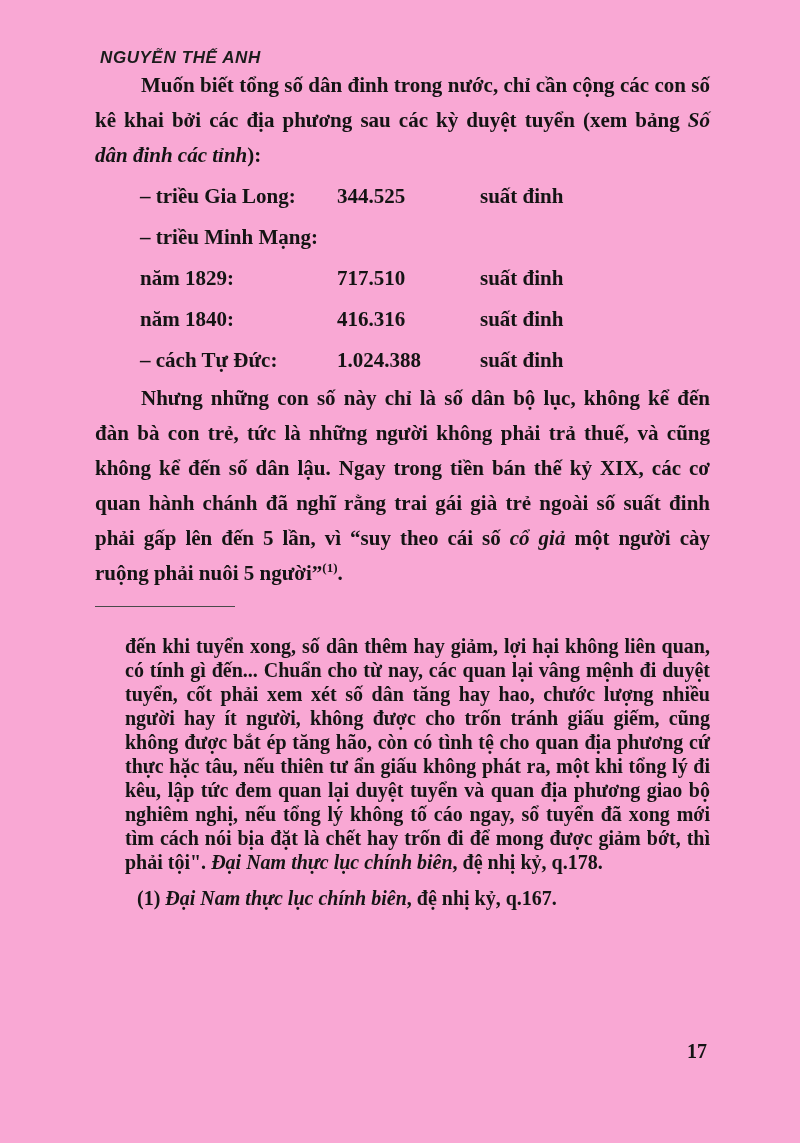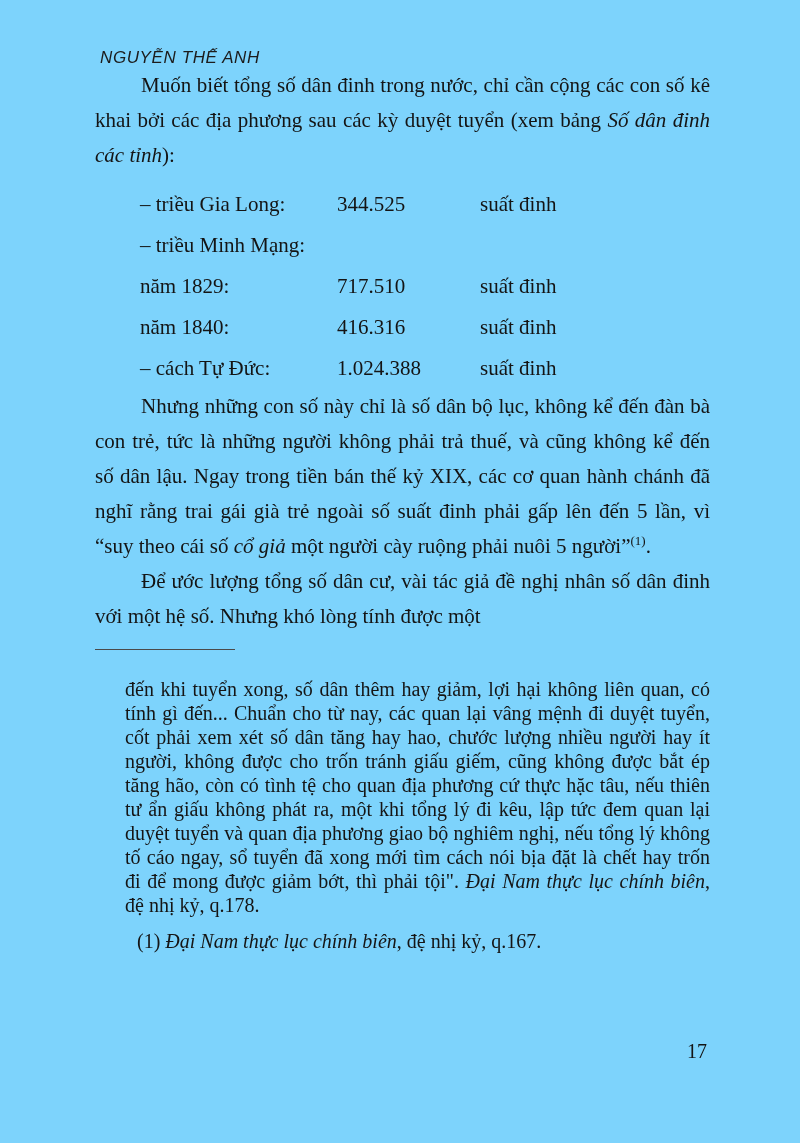--- a/index.html
+++ b/index.html
@@ -5,26 +5,27 @@
   html, body {
     margin: 0;
     padding: 0;
     background: #ffffff;
   }
   .page {
     position: relative;
     width: 800px;
     height: 1143px;
     margin: 0 auto;
-    background: #7dd3fc;
+    background: #f9a8d4;
     color: #141414;
     font-family: "Liberation Serif", "DejaVu Serif", serif;
     box-sizing: border-box;
     padding: 48px 90px 0 95px;
     overflow: hidden;
+    font-weight: bold;
   }
   .running-header {
     font-family: "Liberation Sans", "DejaVu Sans", sans-serif;
     font-style: italic;
     font-size: 17px;
     letter-spacing: 0.6px;
     color: #1c1c1c;
     margin-left: 5px;
   }
   .body-text {
@@ -34,21 +35,21 @@
     margin: 0;
     text-align: justify;
     line-height: 35px;
     text-indent: 46px;
   }
   .para-1 { margin-top: 42px; }
   .para-2 { margin-top: 3px; line-height: 34px; }
   .para-3 { margin-top: 7px; }
   .census {
     margin-left: 45px;
-    margin-top: 11px;
+    margin-top: 3px;
     font-size: 21px;
   }
   .census-row {
     display: grid;
     grid-template-columns: 197px 143px 1fr;
     line-height: 41px;
   }
   sup.fn-ref {
     font-size: 13px;
     line-height: 0;
@@ -122,21 +123,20 @@
       </div>
       <div class="census-row">
         <span>– cách Tự Đức:</span>
         <span>1.024.388</span>
         <span>suất đinh</span>
       </div>
     </div>
 
     <p class="para para-2"><span>Nhưng những con số này chỉ là số dân bộ lục, không kể đến đàn bà con trẻ, tức là những người không phải trả thuế, và cũng không kể đến số dân lậu. Ngay trong tiền bán thế kỷ XIX, các cơ quan hành chánh đã nghĩ rằng trai gái già trẻ ngoài số suất đinh phải gấp lên đến 5 lần, vì “suy theo cái số </span><i>cổ giả</i><span> một người cày ruộng phải nuôi 5 người”</span><sup class="fn-ref">(1)</sup><span>.</span></p>
 
-    <p class="para para-3"><span>Để ước lượng tổng số dân cư, vài tác giả đề nghị nhân số dân đinh với một hệ số. Nhưng khó lòng tính được một</span></p>
 
   </main>
 
   <hr class="fn-rule">
 
   <section class="footnotes">
     <p class="fn-quote"><span>đến khi tuyển xong, số dân thêm hay giảm, lợi hại không liên quan, có tính gì đến... Chuẩn cho từ nay, các quan lại vâng mệnh đi duyệt tuyển, cốt phải xem xét số dân tăng hay hao, chước lượng nhiều người hay ít người, không được cho trốn tránh giấu giếm, cũng không được bắt ép tăng hão, còn có tình tệ cho quan địa phương cứ thực hặc tâu, nếu thiên tư ẩn giấu không phát ra, một khi tổng lý đi kêu, lập tức đem quan lại duyệt tuyển và quan địa phương giao bộ nghiêm nghị, nếu tổng lý không tố cáo ngay, sổ tuyển đã xong mới tìm cách nói bịa đặt là chết hay trốn đi để mong được giảm bớt, thì phải tội". </span><i>Đại Nam thực lục chính biên</i><span>, đệ nhị kỷ, q.178.</span></p>
     <p class="fn-item"><span>(1) </span><i>Đại Nam thực lục chính biên</i><span>, đệ nhị kỷ, q.167.</span></p>
   </section>
 

